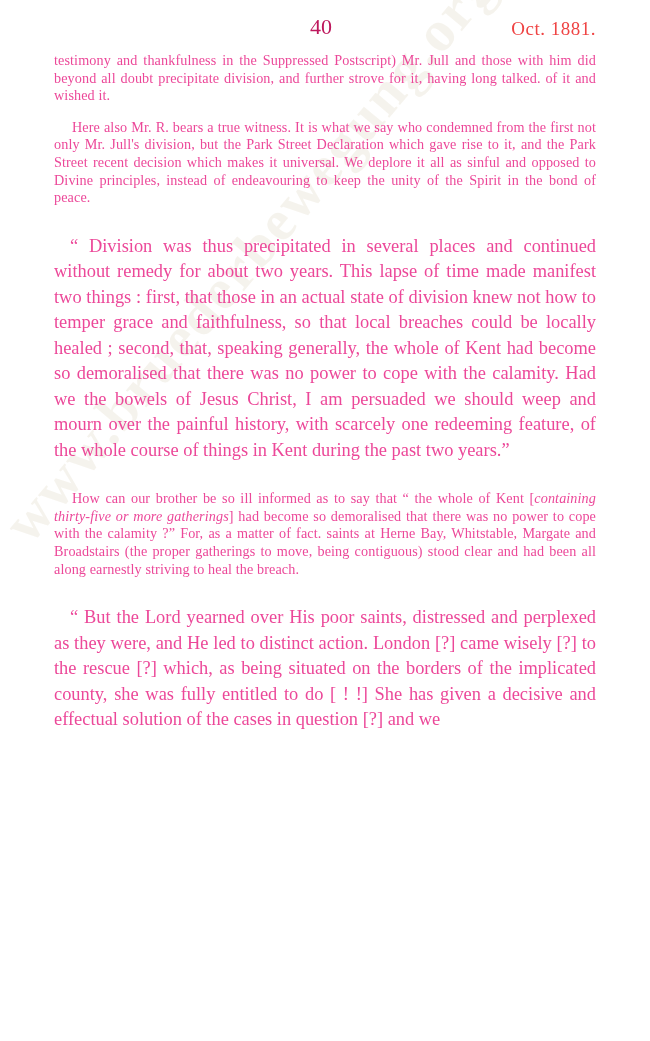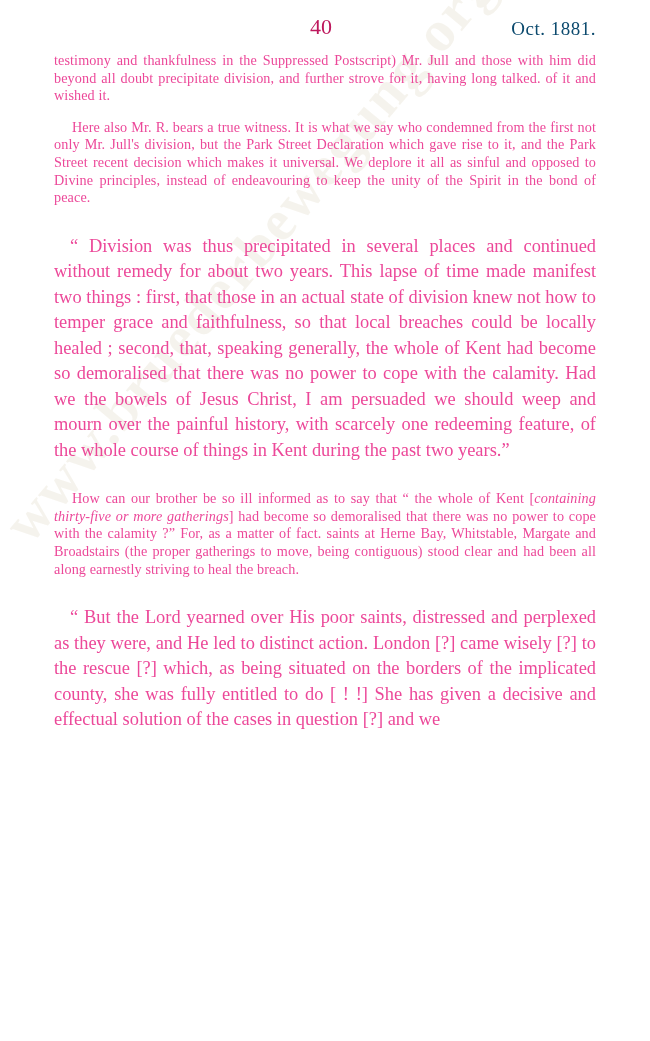--- a/index.html
+++ b/index.html
@@ -58,21 +58,21 @@
     font-size: 22px;
     font-family: "Liberation Serif", serif;
     color: #be185d;
   }
   .running-head {
     position: absolute;
     right: 54px;
     top: 18px;
     font-size: 19px;
     font-family: "Liberation Serif", serif;
-    color: #0c4a6e;
+    color: #ef4444;
     letter-spacing: 0.5px;
   }
   .body {
     position: relative;
     margin: 0 54px 0 54px;
     z-index: 10;
   }
   p {
     margin: 0 0 11px 0;
     text-align: justify;

